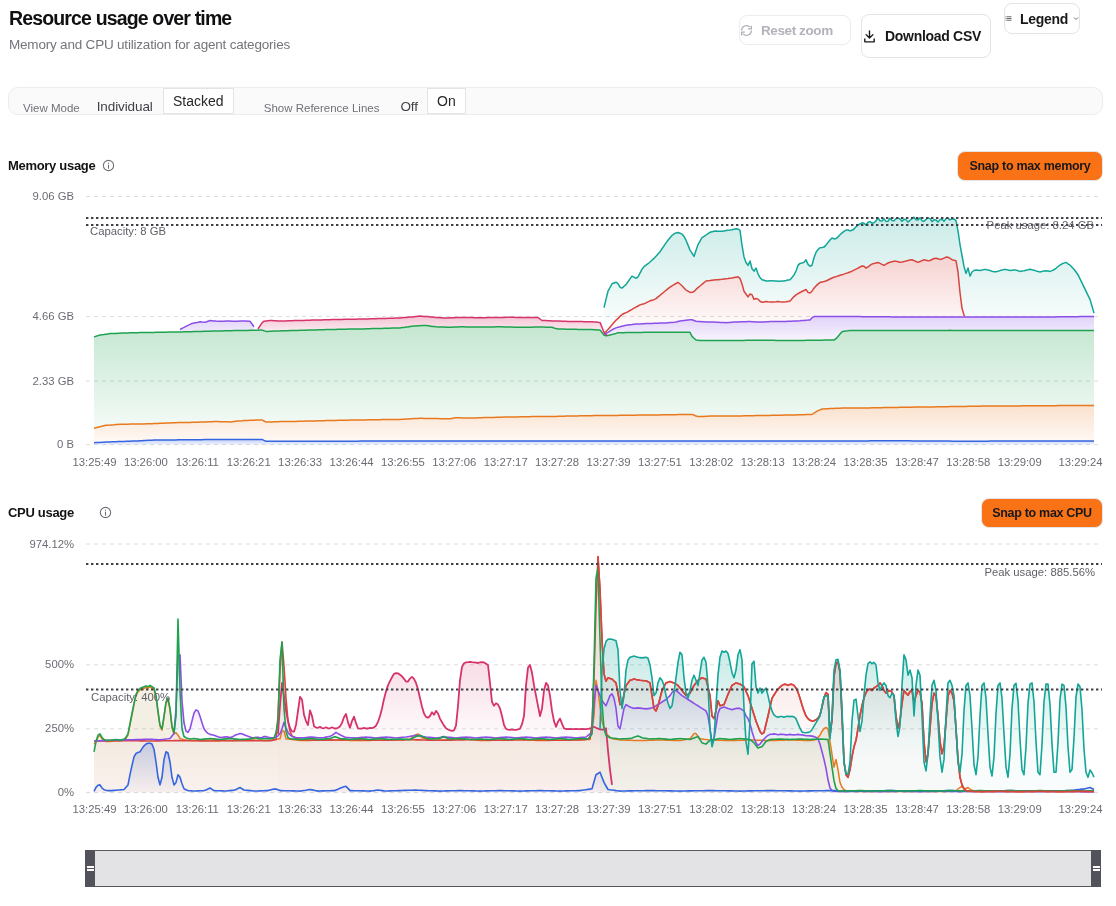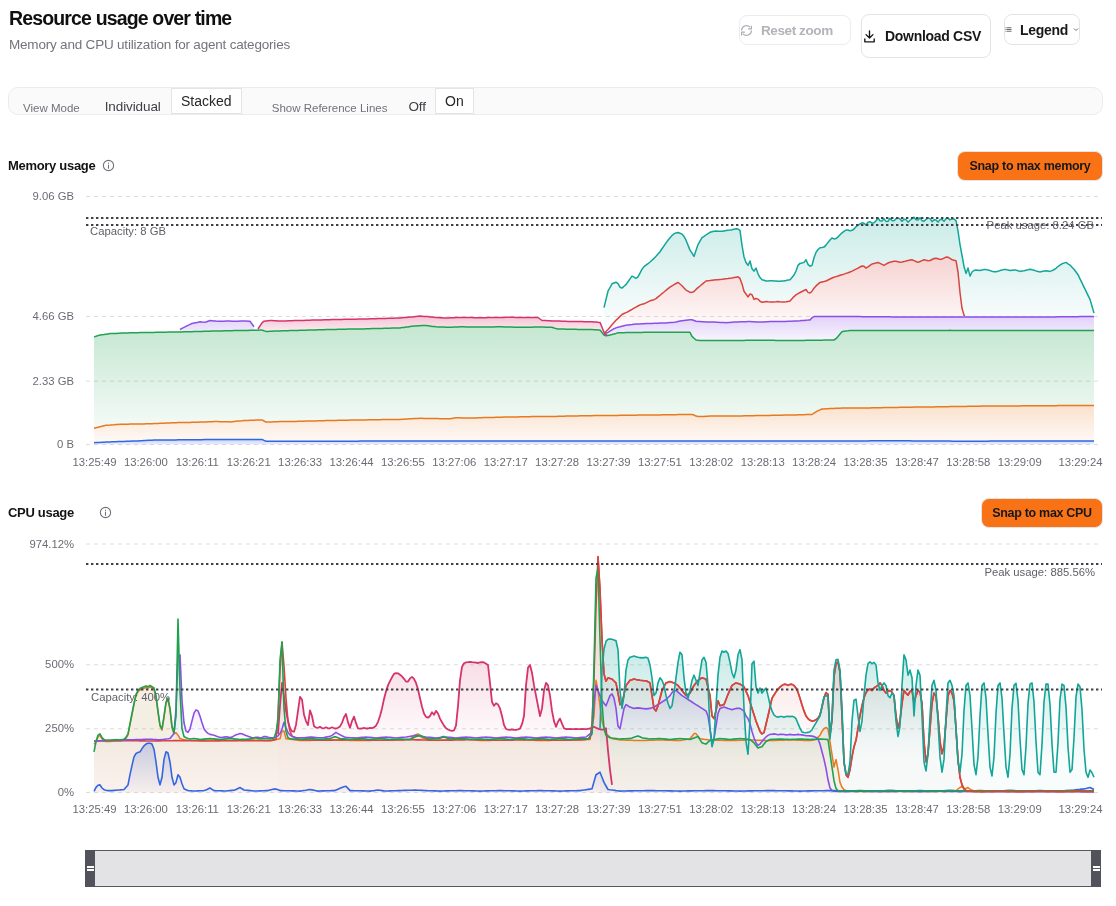--- a/index.html
+++ b/index.html
@@ -25,33 +25,33 @@
 <svg width="13" height="13" viewBox="0 0 24 24" fill="none" stroke="#ababb2" stroke-width="2.2" style="position:static">
       <path d="M21 12a9 9 0 0 1-15.5 6.2M3 12a9 9 0 0 1 15.5-6.2"></path>
       <path d="M21 3v6h-6M3 21v-6h6" stroke-linejoin="round"></path>
     </svg>
 Reset zoom</div>
 <div class="abs btn" style="left:861px;top:14px;width:130px;height:44px">
 <svg width="15" height="15" viewBox="0 0 24 24" fill="none" stroke="#18181b" stroke-width="2.2" stroke-linecap="round" stroke-linejoin="round" style="position:static">
       <path d="M12 3v11M6.5 9l5.5 5.5L17.5 9M4.5 16v4.5h15V16"></path>
     </svg>
 Download CSV</div>
-<div class="abs btn" style="left:1004px;top:14px;width:76px;height:31px">
+<div class="abs btn" style="left:1004px;top:3px;width:76px;height:31px">
 <svg width="15" height="15" viewBox="0 0 24 24" fill="none" stroke="#18181b" stroke-width="2.2" stroke-linecap="round" style="position:static">
       <path d="M8 6h13M8 12h13M8 18h13"></path>
       <path d="M3.5 6h.01M3.5 12h.01M3.5 18h.01" stroke-width="2.8"></path>
     </svg>
 Legend<svg width="13" height="13" viewBox="0 0 24 24" fill="none" stroke="#18181b" stroke-width="2.4" stroke-linecap="round" stroke-linejoin="round" style="position:static;margin-left:-3px">
       <path d="M5 9l7 7 7-7"></path>
     </svg>
 </div>
 
 <div class="abs toolbar">
 <span class="tlab" style="margin-left:14px">View Mode</span>
-<span class="tval" style="margin-left:25px">Individual</span>
+<span class="tval" style="margin-left:17px">Individual</span>
 <span class="tbtn" style="margin-left:10px;width:71px;height:26px">Stacked</span>
 <span class="tlab" style="margin-left:30px">Show Reference Lines</span>
 <span class="tval" style="margin-left:21px">Off</span>
 <span class="tbtn" style="margin-left:9px;width:39px;height:26px">On</span>
 </div>
 
 <div class="abs" style="left:8px;top:158px;display:flex;align-items:center;gap:7px">
 <span class="sect">Memory usage</span>
 <svg width="13" height="13" viewBox="0 0 24 24" fill="none" stroke="#71717a" stroke-width="2" style="position:static">
       <circle cx="12" cy="12" r="9.5"></circle>

